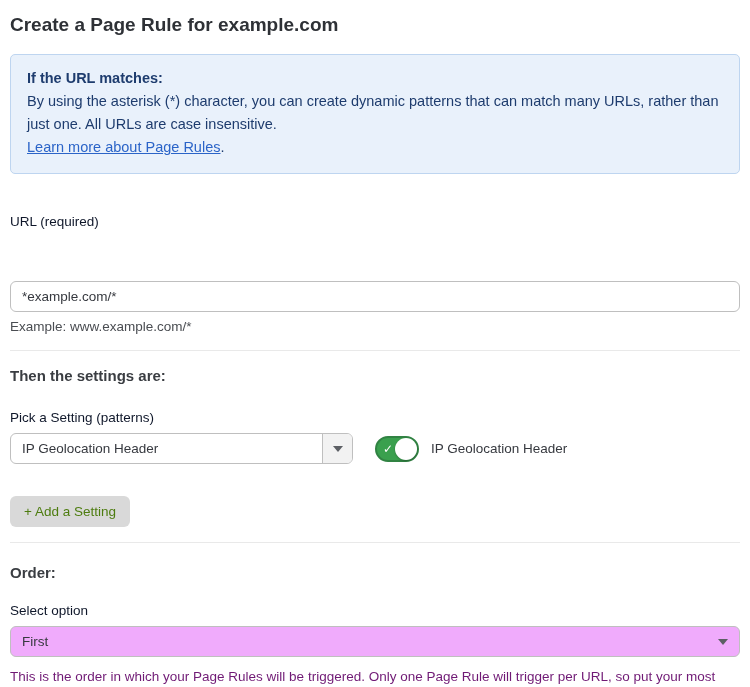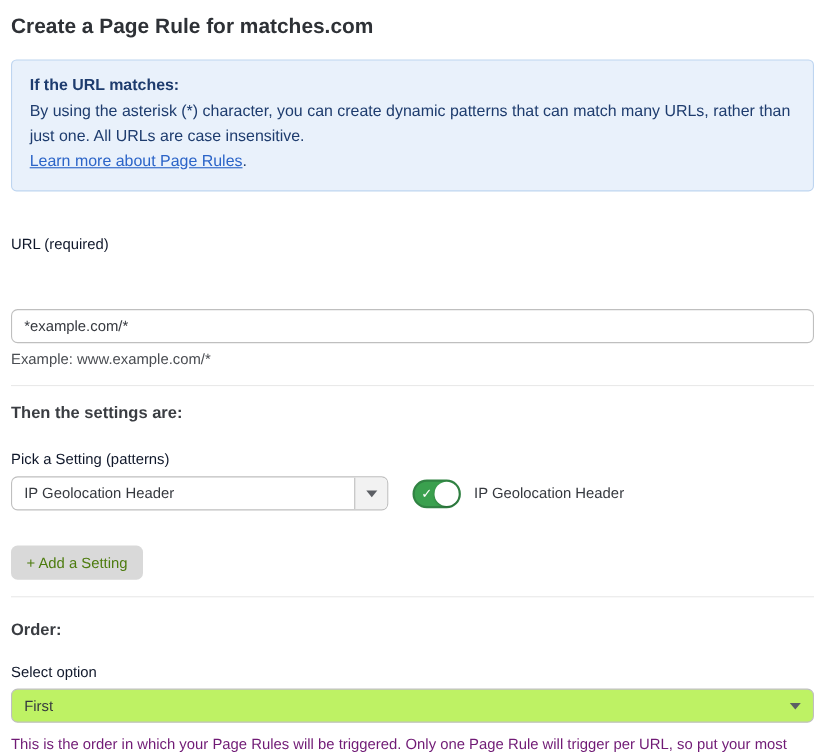--- a/index.html
+++ b/index.html
@@ -145,21 +145,21 @@
 
   
   .select-box {
     display: flex;
     align-items: center;
     width: 100%;
     height: 31px;
     border: 1px solid #bfbfbf;
     border-radius: 6px;
     padding: 0 11px;
-    background: #bef264;
+    background: #f0abfc;
     cursor: pointer;
   }
   .select-box .select-value { flex: 1; font-size: 13.5px; color: #36393f; }
 
   .order-help {
     font-size: 13.5px;
     color: #701a75;
     line-height: 21px;
     margin-top: 9px;
   }
@@ -176,21 +176,21 @@
   .sp-6 { height: 21px; }   
   .sp-7 { height: 22px; }   
   .sp-8 { height: 19px; }   
   .sp-9 { height: 16px; }   
 </style>
 </head>
 <body>
 
 <div class="page">
 
-  <h1 class="page-title">Create a Page Rule for matches.com</h1>
+  <h1 class="page-title">Create a Page Rule for example.com</h1>
 
   <div class="info-box">
     <div class="info-heading">If the URL matches:</div>
     <div class="info-body">By using the asterisk (*) character, you can create dynamic patterns that can match many URLs, rather than just one. All URLs are case insensitive.</div>
     <div class="info-link-line"><a class="info-link">Learn more about Page Rules</a><span>.</span></div>
   </div>
 
   <div class="field-label mt-url">URL (required)</div>
   <input class="text-input" type="text" value="*example.com/*" style="">
   <div class="helper-text">Example: www.example.com/*</div>

